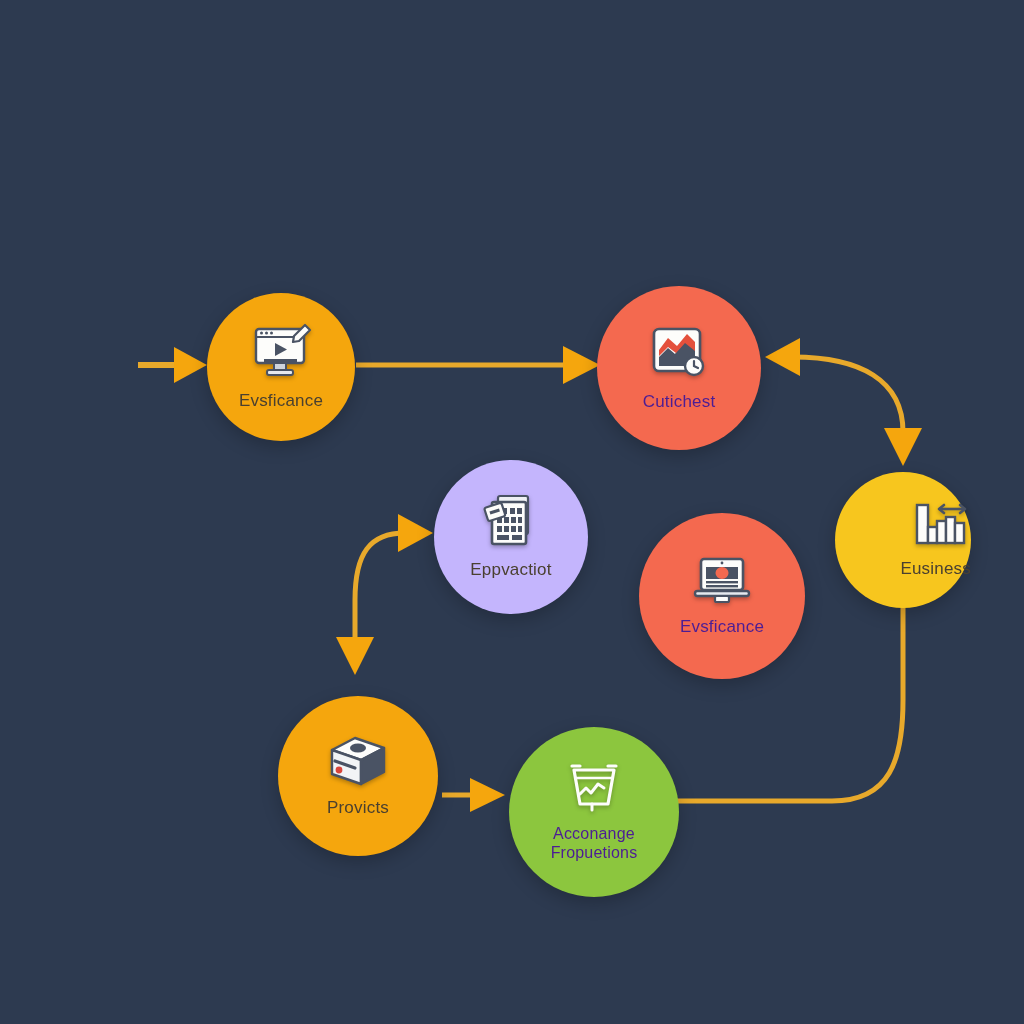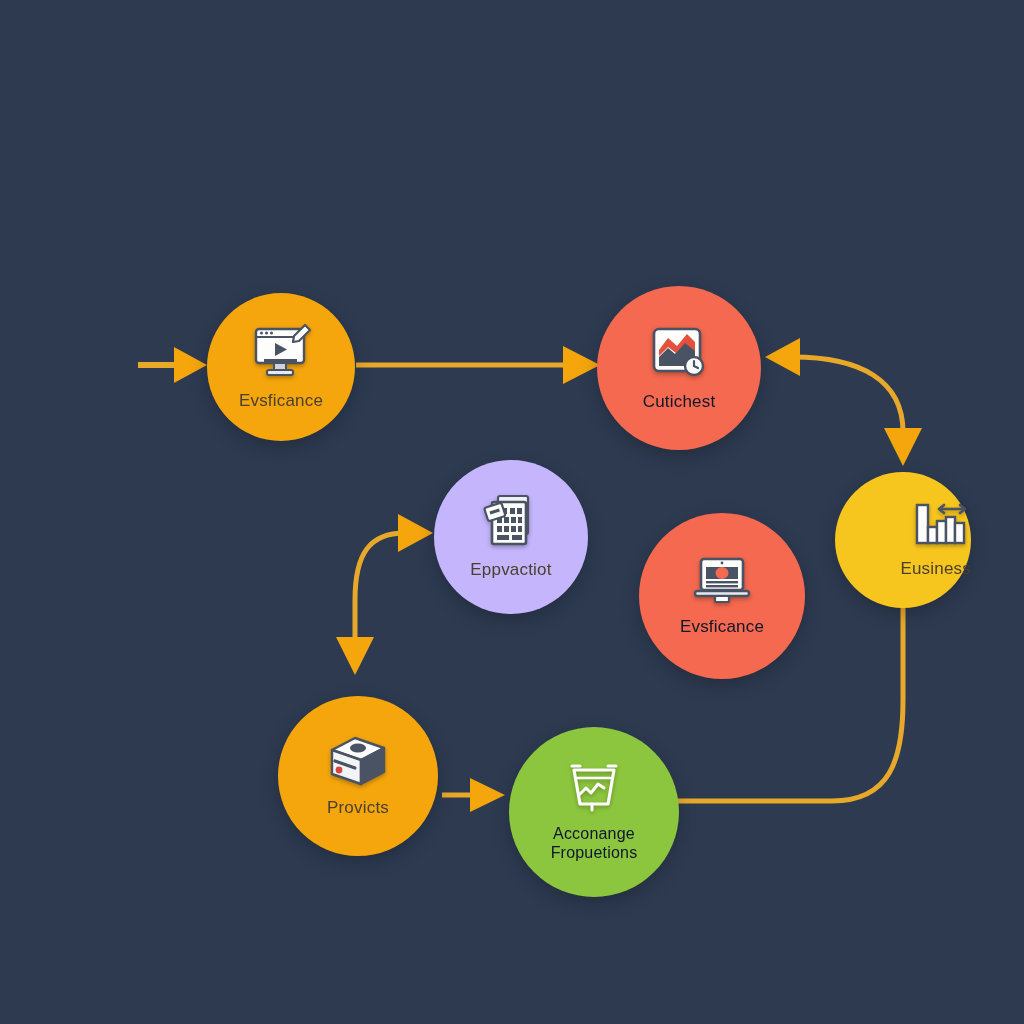--- a/index.html
+++ b/index.html
@@ -39,22 +39,22 @@
   }
   .node-label {
     color: #4a4030;
     font-size: 17px;
     line-height: 20px;
     text-align: center;
     letter-spacing: 0.2px;
     max-width: 92%;
     word-wrap: break-word;
   }
-  .node-label.dark-on-red { color: #0f172a; }
-  .node-label.dark-on-green { color: #0f172a; }
+  .node-label.dark-on-red { color: #4c1d95; }
+  .node-label.dark-on-green { color: #4c1d95; }
   .node-label.two-line { font-size: 16px; line-height: 19px; }
 </style>
 </head>
 <body>
 
 <div id="canvas">
 
   <svg id="edge-layer" viewBox="0 0 1024 1024" xmlns="http://www.w3.org/2000/svg">
     <defs>
       <marker id="ah-r" markerWidth="7" markerHeight="7" refX="1" refY="3.5" orient="auto" markerUnits="strokeWidth">

